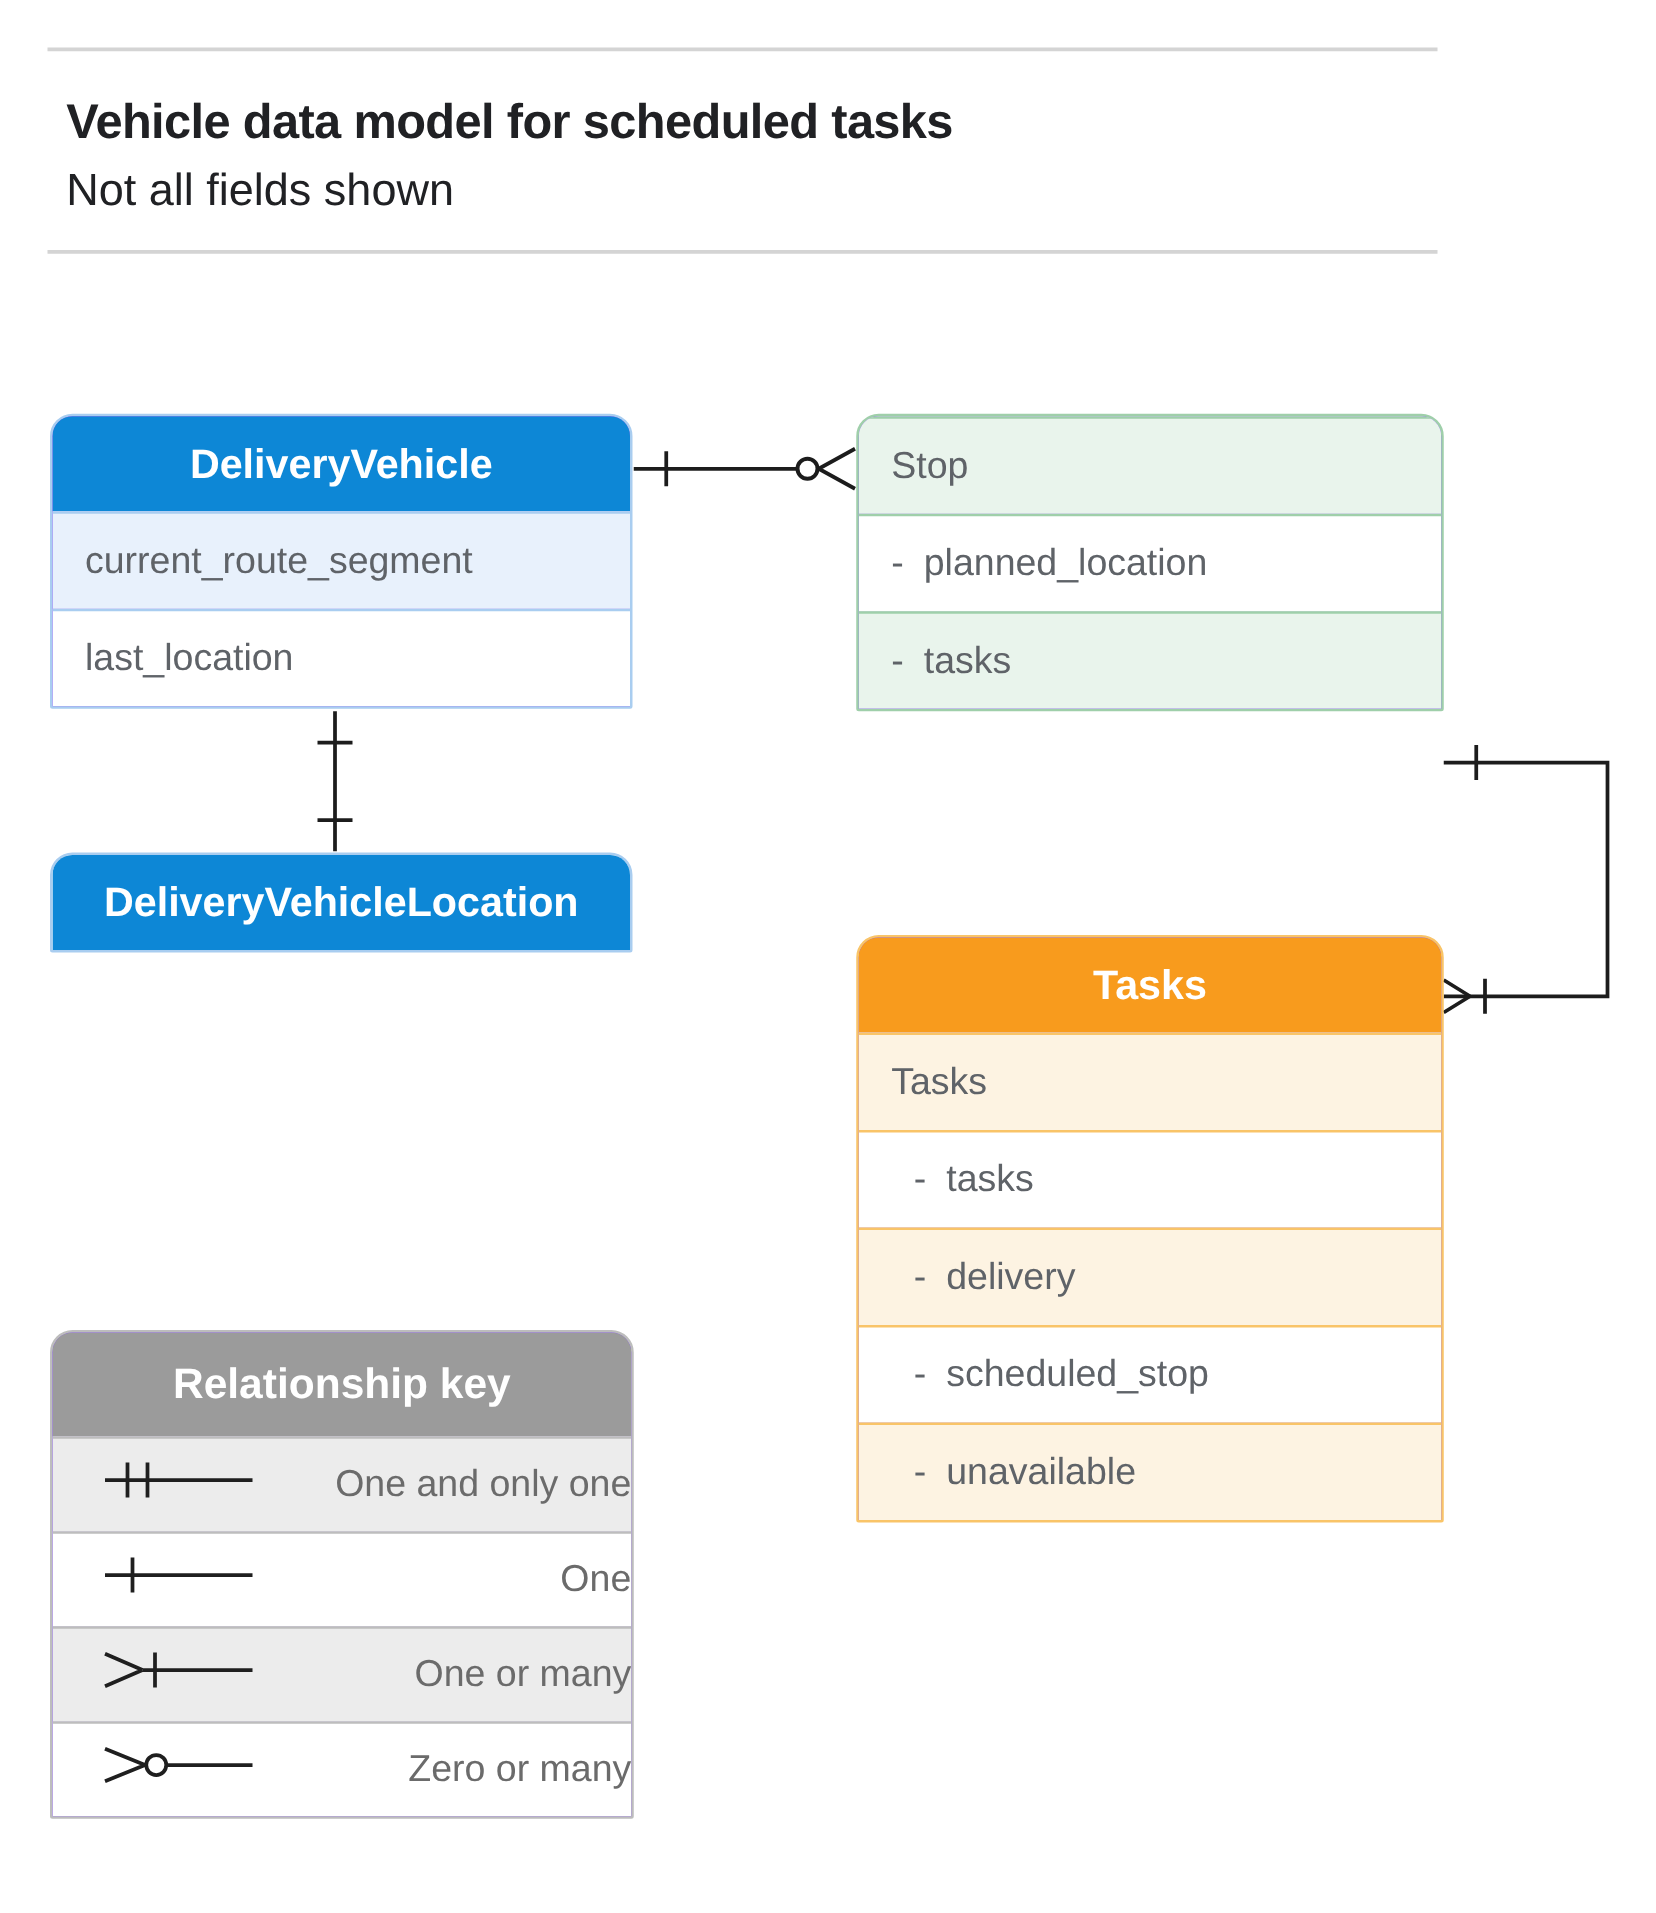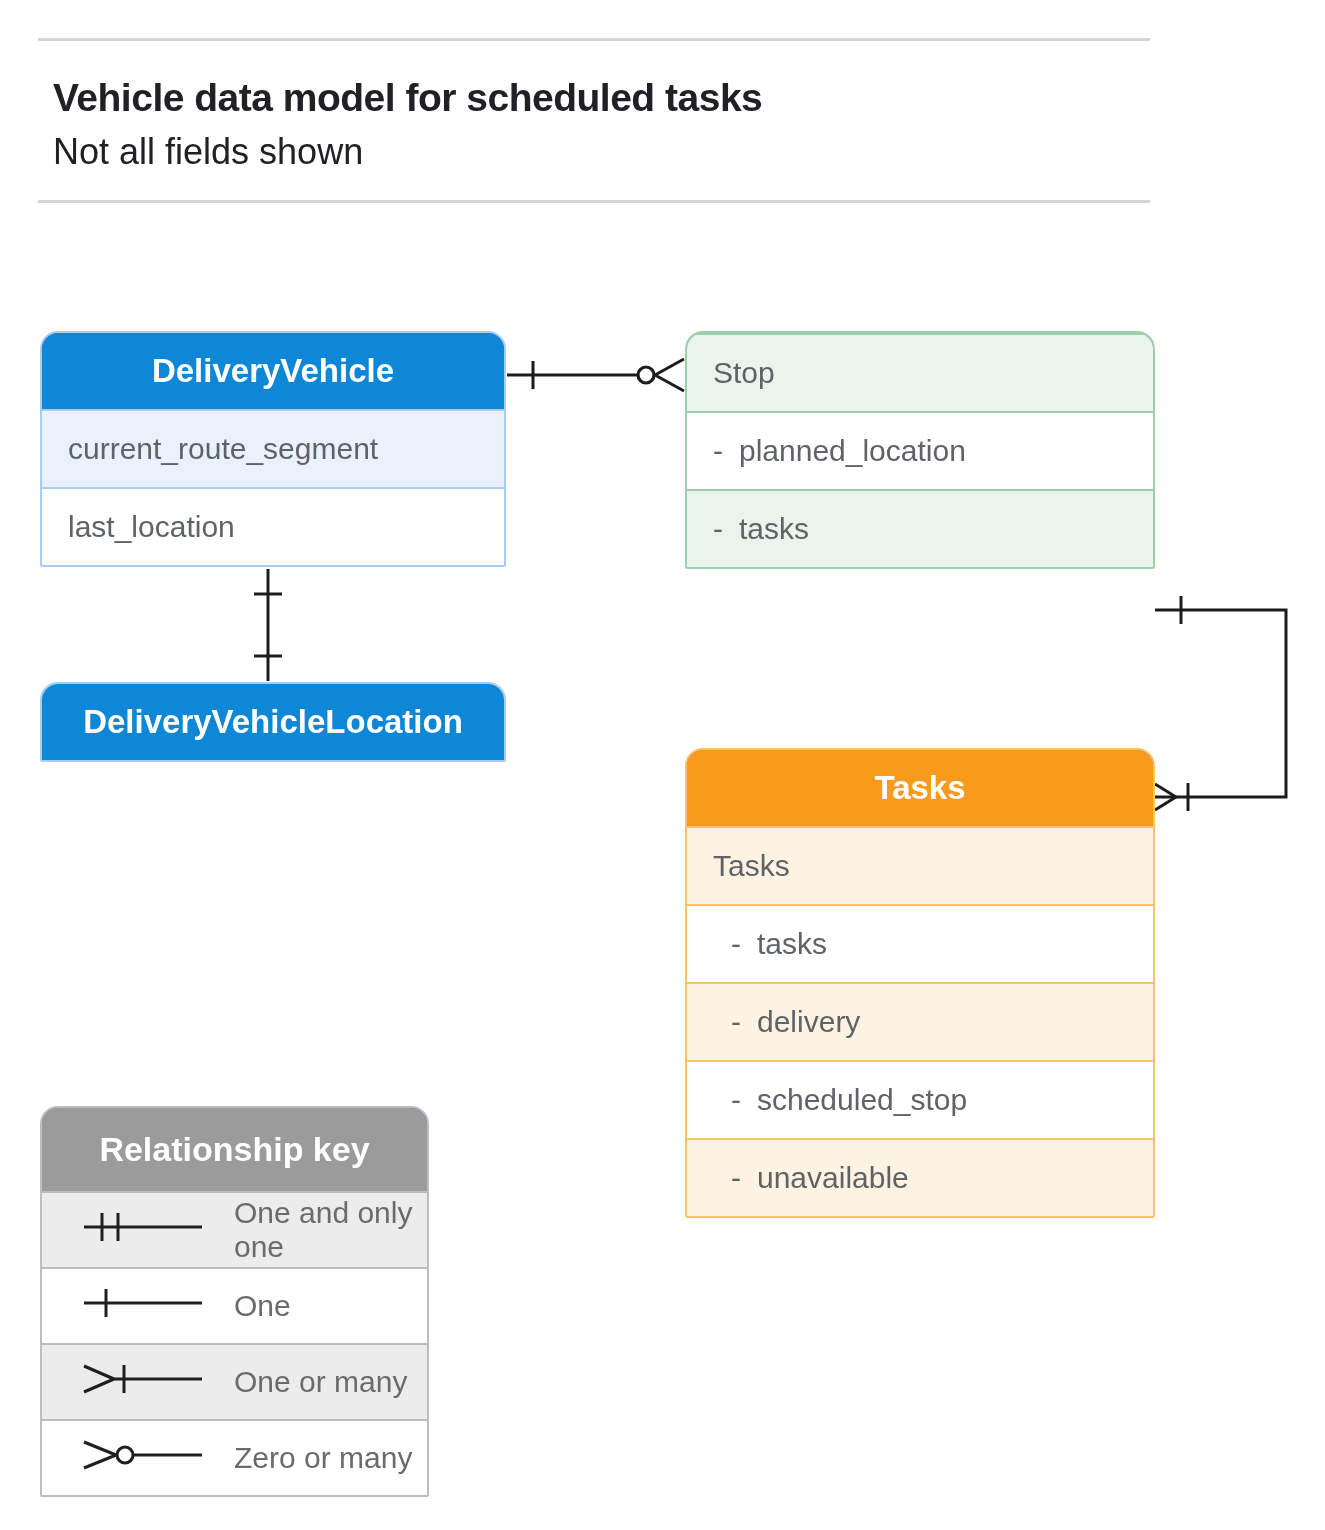--- a/index.html
+++ b/index.html
@@ -45,23 +45,23 @@
 
   .theme-blue   { --hc:#0d87d6; --tc:#e8f1fc; --bc:#a9cdf0; }
   .theme-green  { --hc:#2f8c4c; --tc:#e9f4ec; --bc:#9fcfaa; }
   .theme-orange { --hc:#f89b1d; --tc:#fdf3e2; --bc:#f9c468; }
   .theme-gray   { --hc:#9b9b9b; --tc:#ececec; --bc:#bdbdbd; }
 
   #box-dv    { left:40px;  top:331px; width:466px; }
   #box-vjs   { left:685px; top:331px; width:470px; }
   #box-dvl   { left:40px;  top:682px; width:466px; }
   #box-tasks { left:685px; top:748px; width:470px; }
-  #box-key   { left:40px;  top:1106px; width:389px; }
+  #box-key   { left:40px;  top:1064px; width:467px; }
   #box-key .entity-header { height:83px; font-size:34px; }
-  #box-key .row { height:76px; padding-left:36px; color:#6b6b6b; }
+  #box-key .row { height:76px; padding-left:36px; color:#6b6b6b;justify-content:space-between; }
   .key-symbol { flex:0 0 auto; }
   .key-symbol svg line, .key-symbol svg path { stroke:#1f1f1f; stroke-width:3; fill:none; }
   .key-symbol svg circle { stroke:#1f1f1f; stroke-width:3; fill:#ffffff; }
   .key-label { margin-left:26px; }
 </style>
 </head>
 <body>
 
 <div class="canvas">
 

